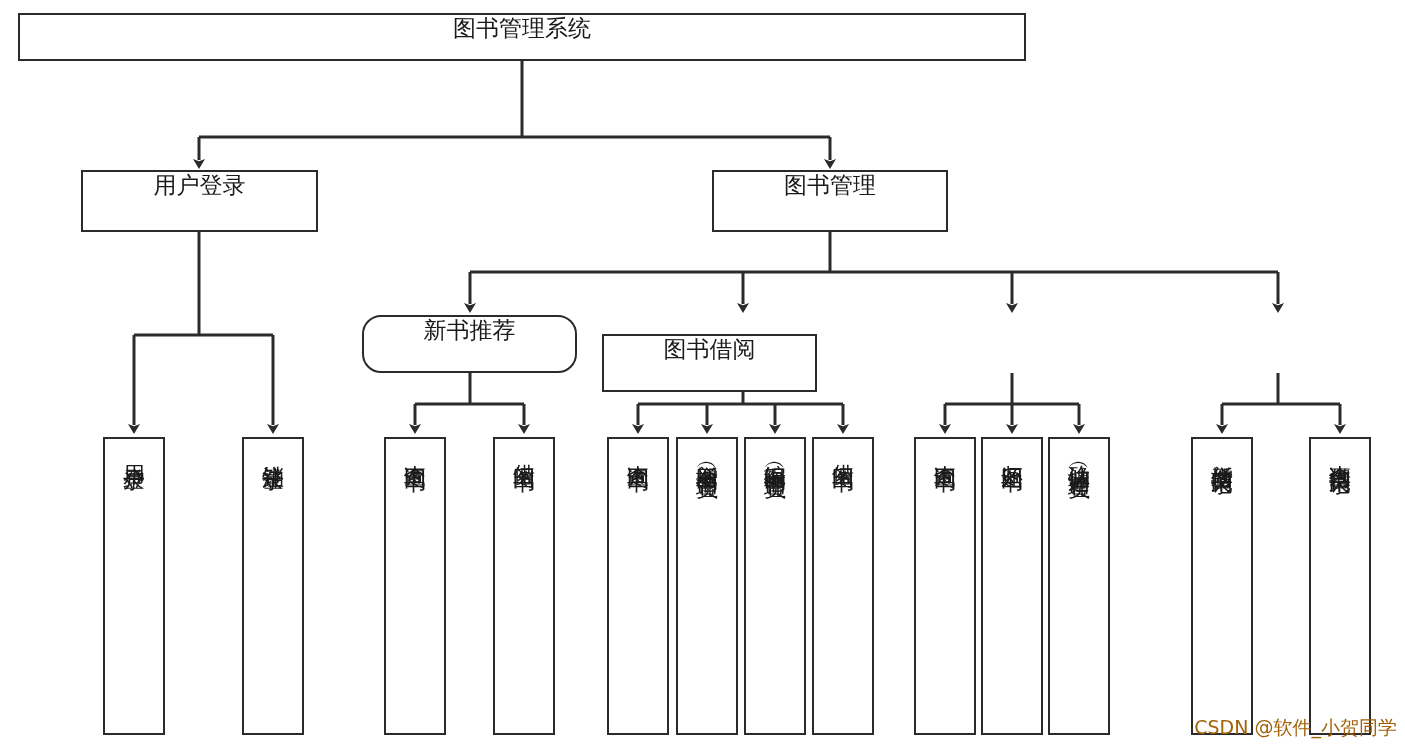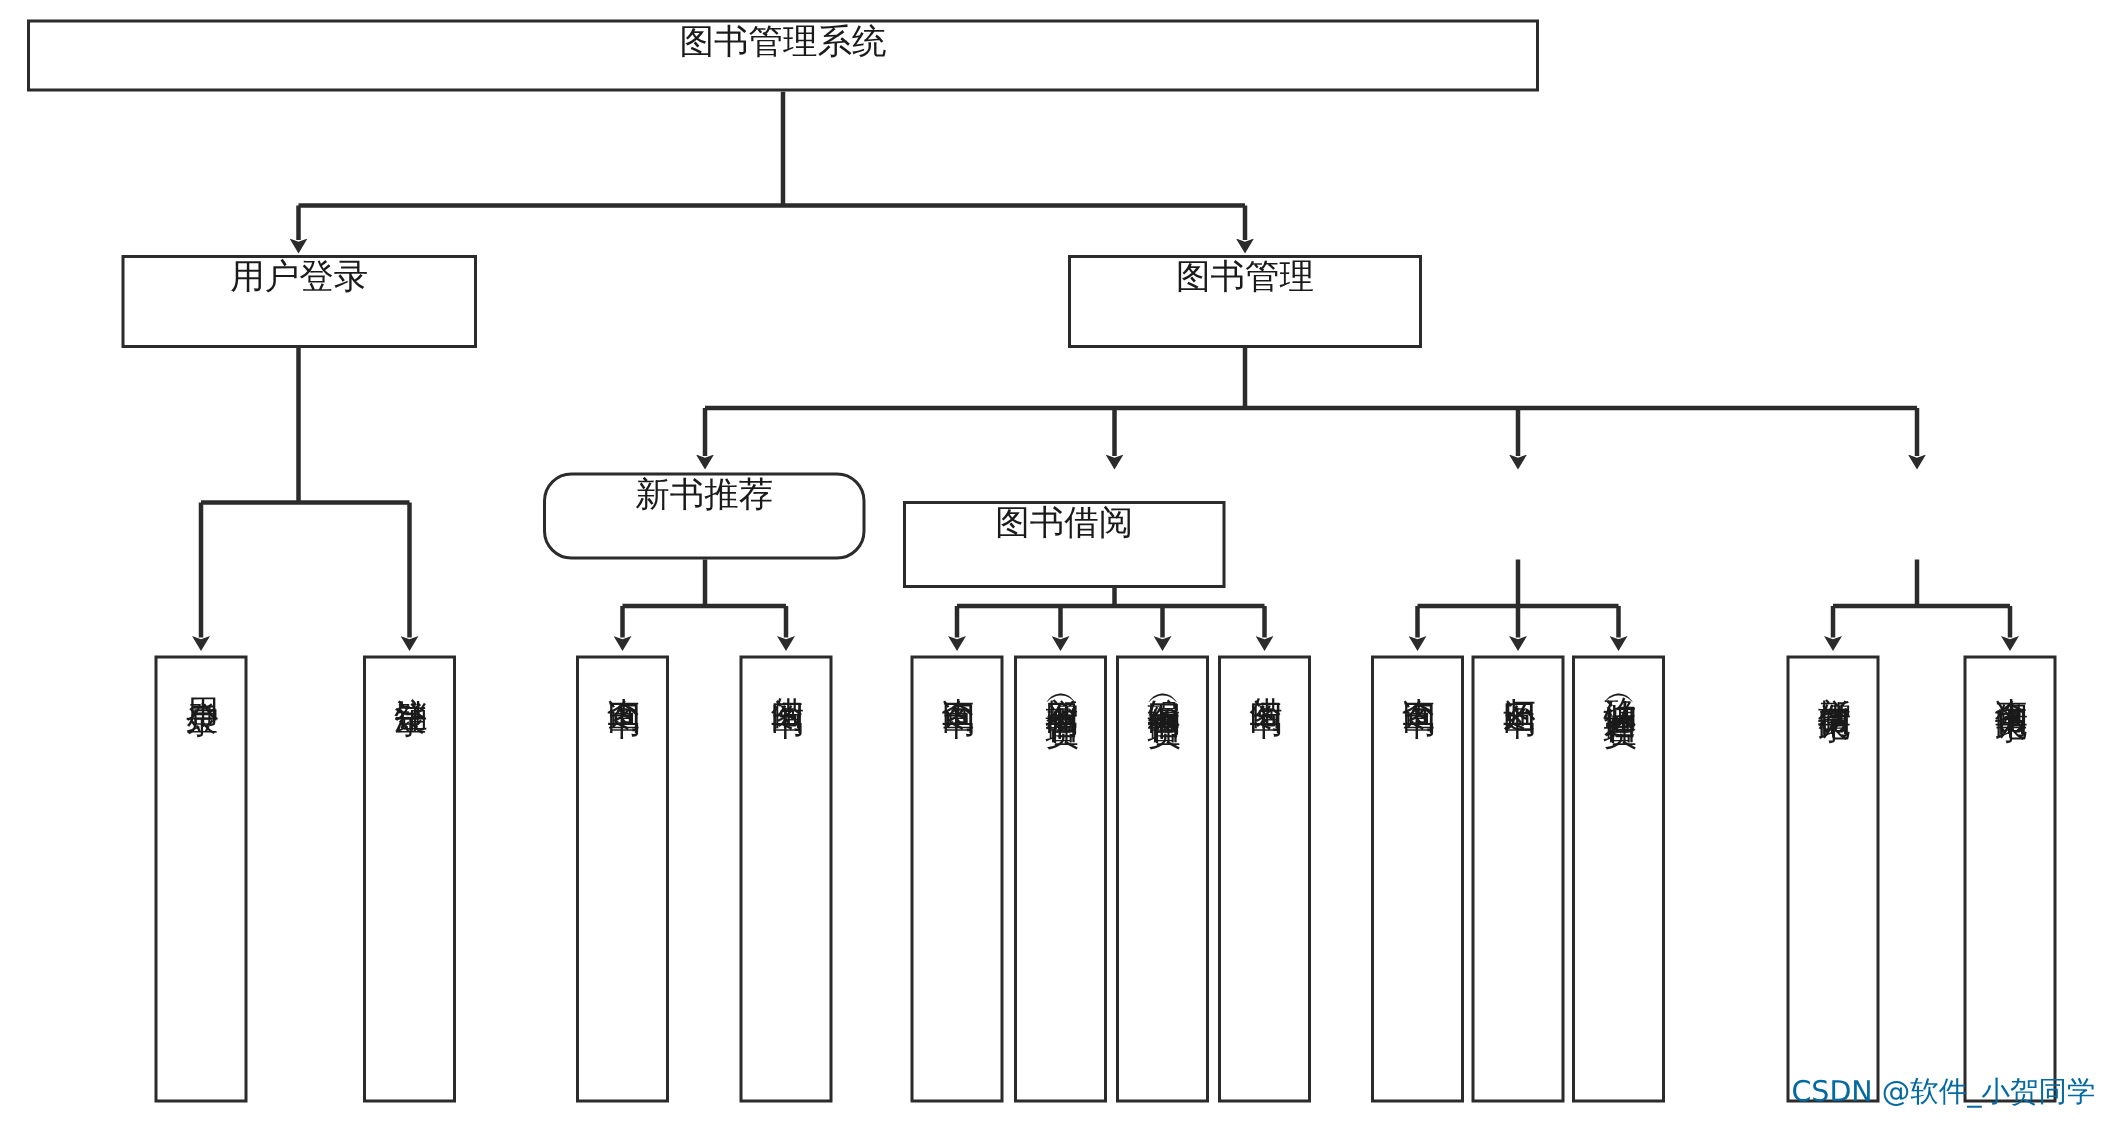--- a/index.html
+++ b/index.html
@@ -55,21 +55,21 @@
     text-orientation: upright;
     font-size: 22px;
     letter-spacing: 2px;
     line-height: 1;
   }
   #watermark {
     position: absolute;
     right: 8px;
     bottom: 6px;
     font-size: 19px;
-    color: #0369a1;
+    color: #a16207;
     z-index: 5;
     white-space: nowrap;
     pointer-events: none;
   }
 </style>
 </head>
 <body>
 
 <div id="canvas">
 

